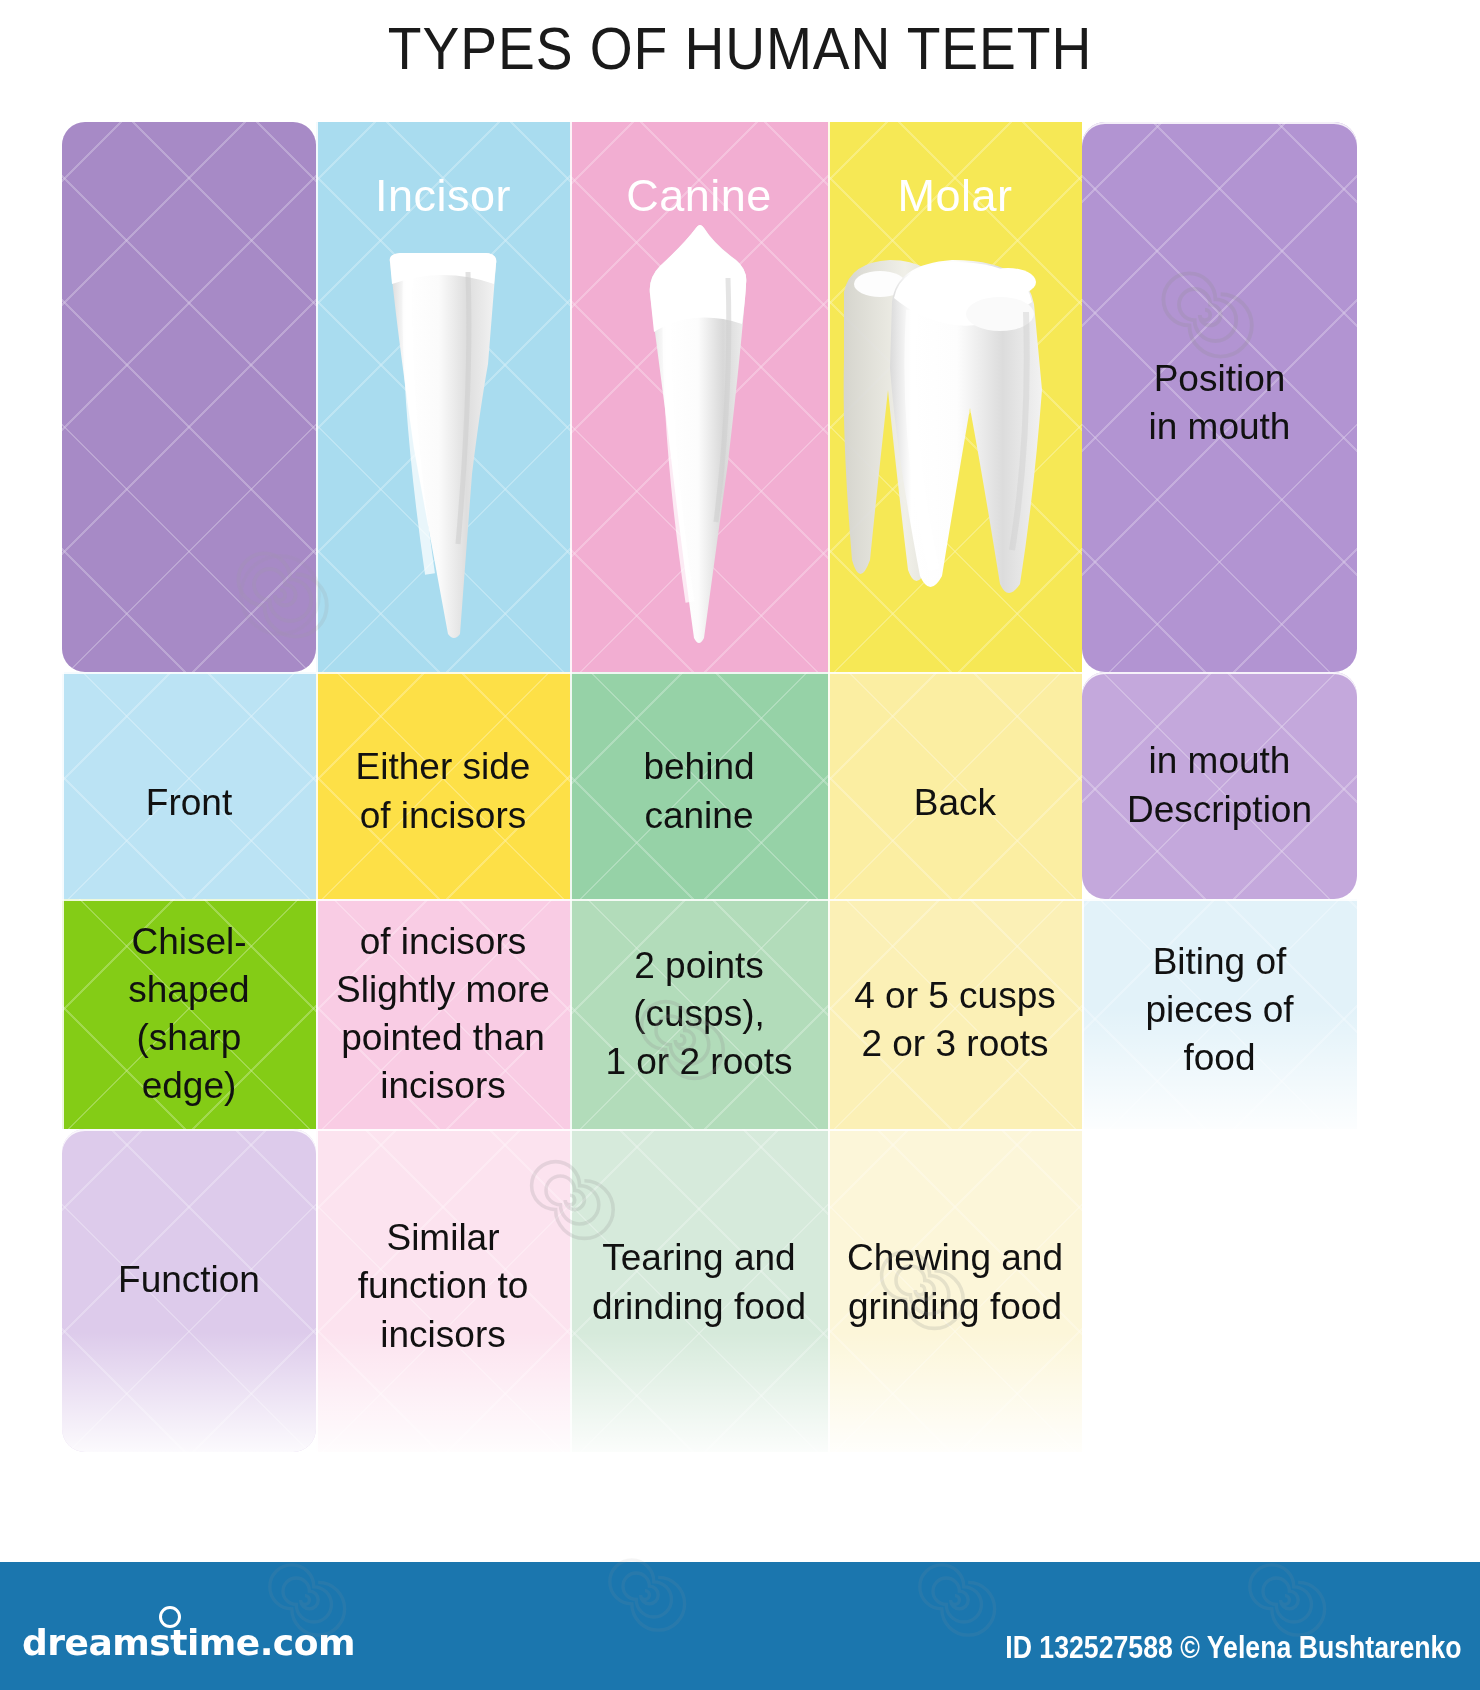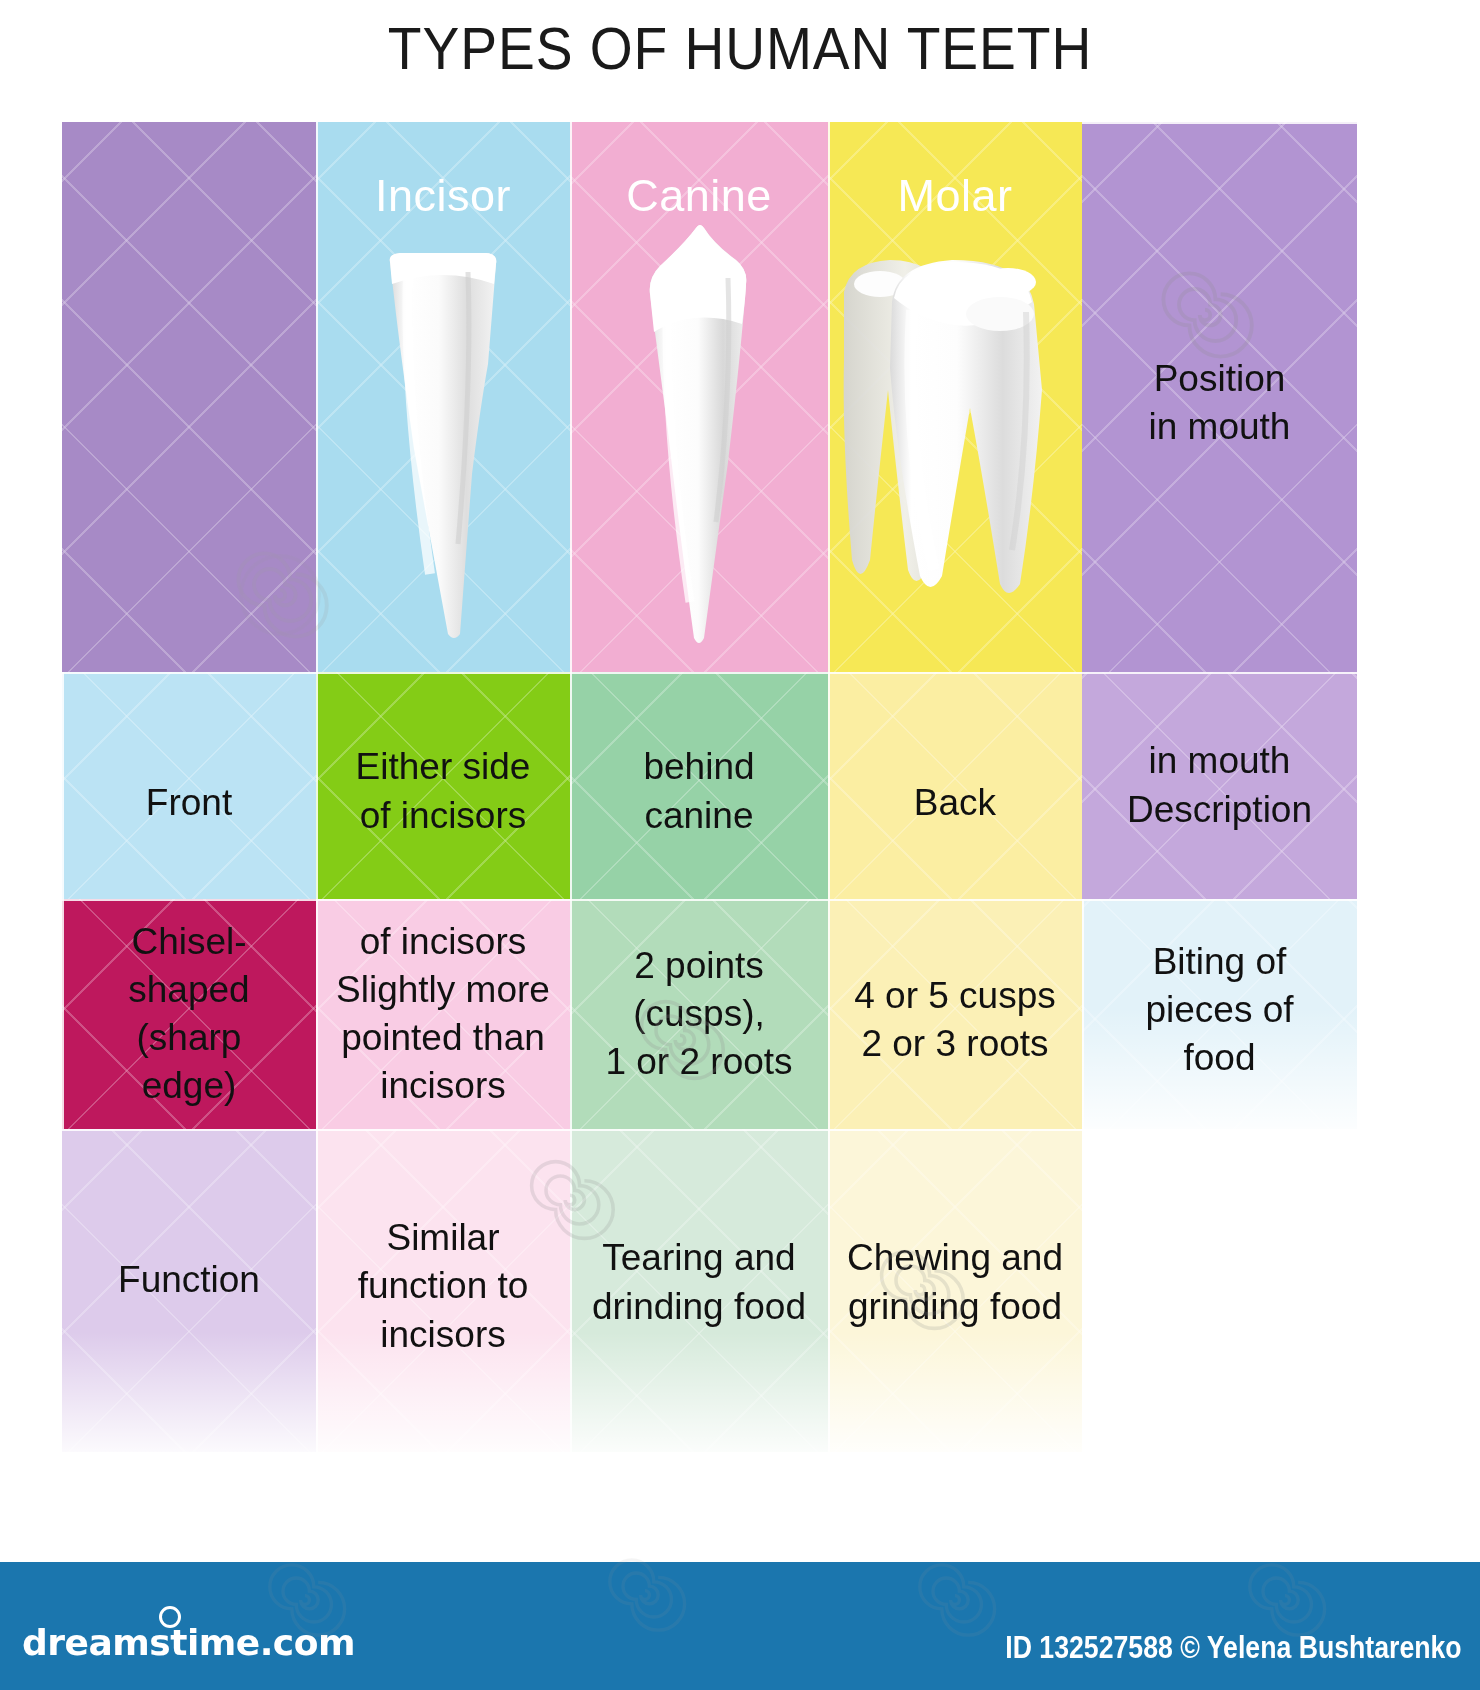--- a/index.html
+++ b/index.html
@@ -52,36 +52,36 @@
     text-align: center;
     font-family: "Liberation Sans", sans-serif;
     color: #111;
   }
   
   .cell.col-sep { box-shadow: inset 2px 0 0 rgba(255,255,255,0.85); }
   .cell.row-sep { box-shadow: inset 0 2px 0 rgba(255,255,255,0.85); }
   .cell.col-sep.row-sep { box-shadow: inset 2px 0 0 rgba(255,255,255,0.85), inset 0 2px 0 rgba(255,255,255,0.85); }
 
   
-  .c0 { background: #a78ac6; }
+  .c0 { background: #a78ac6; border-radius: 23px; }
   .c1 { background: #a9dcef; }
   .c2 { background: #f2aed2; }
   .c3 { background: #7dc униф; }
   .c3 { background: #7ec977; }
   .c4 { background: #f6e855; }
 
   
   .r1.c0 { background: linear-gradient(#b294d2, #b294d2); }
   .r1.c1 { background: #bbe3f4; }
-  .r1.c2 { background: #84cc16; }
+  .r1.c2 { background: #fde047; }
   .r1.c3 { background: #96d2a7; }
   .r1.c4 { background: #fbeea2; text-align: right; }
 
   .r2.c0 { background: #c4a8dc; }
-  .r2.c1 { background: #be185d; }
+  .r2.c1 { background: #84cc16; }
   .r2.c2 { background: #f9cce4; }
   .r2.c3 { background: #b2dcba; }
   .r2.c4 { background: #fbf0b6; }
 
   .r3.c0 { background: #ddcbeb; }
   .r3.c1 { background: #e2f2f9; }
   .r3.c2 { background: #fce3ef; }
   .r3.c3 { background: #d6eadb; }
   .r3.c4 { background: #fcf6d9; }
 

